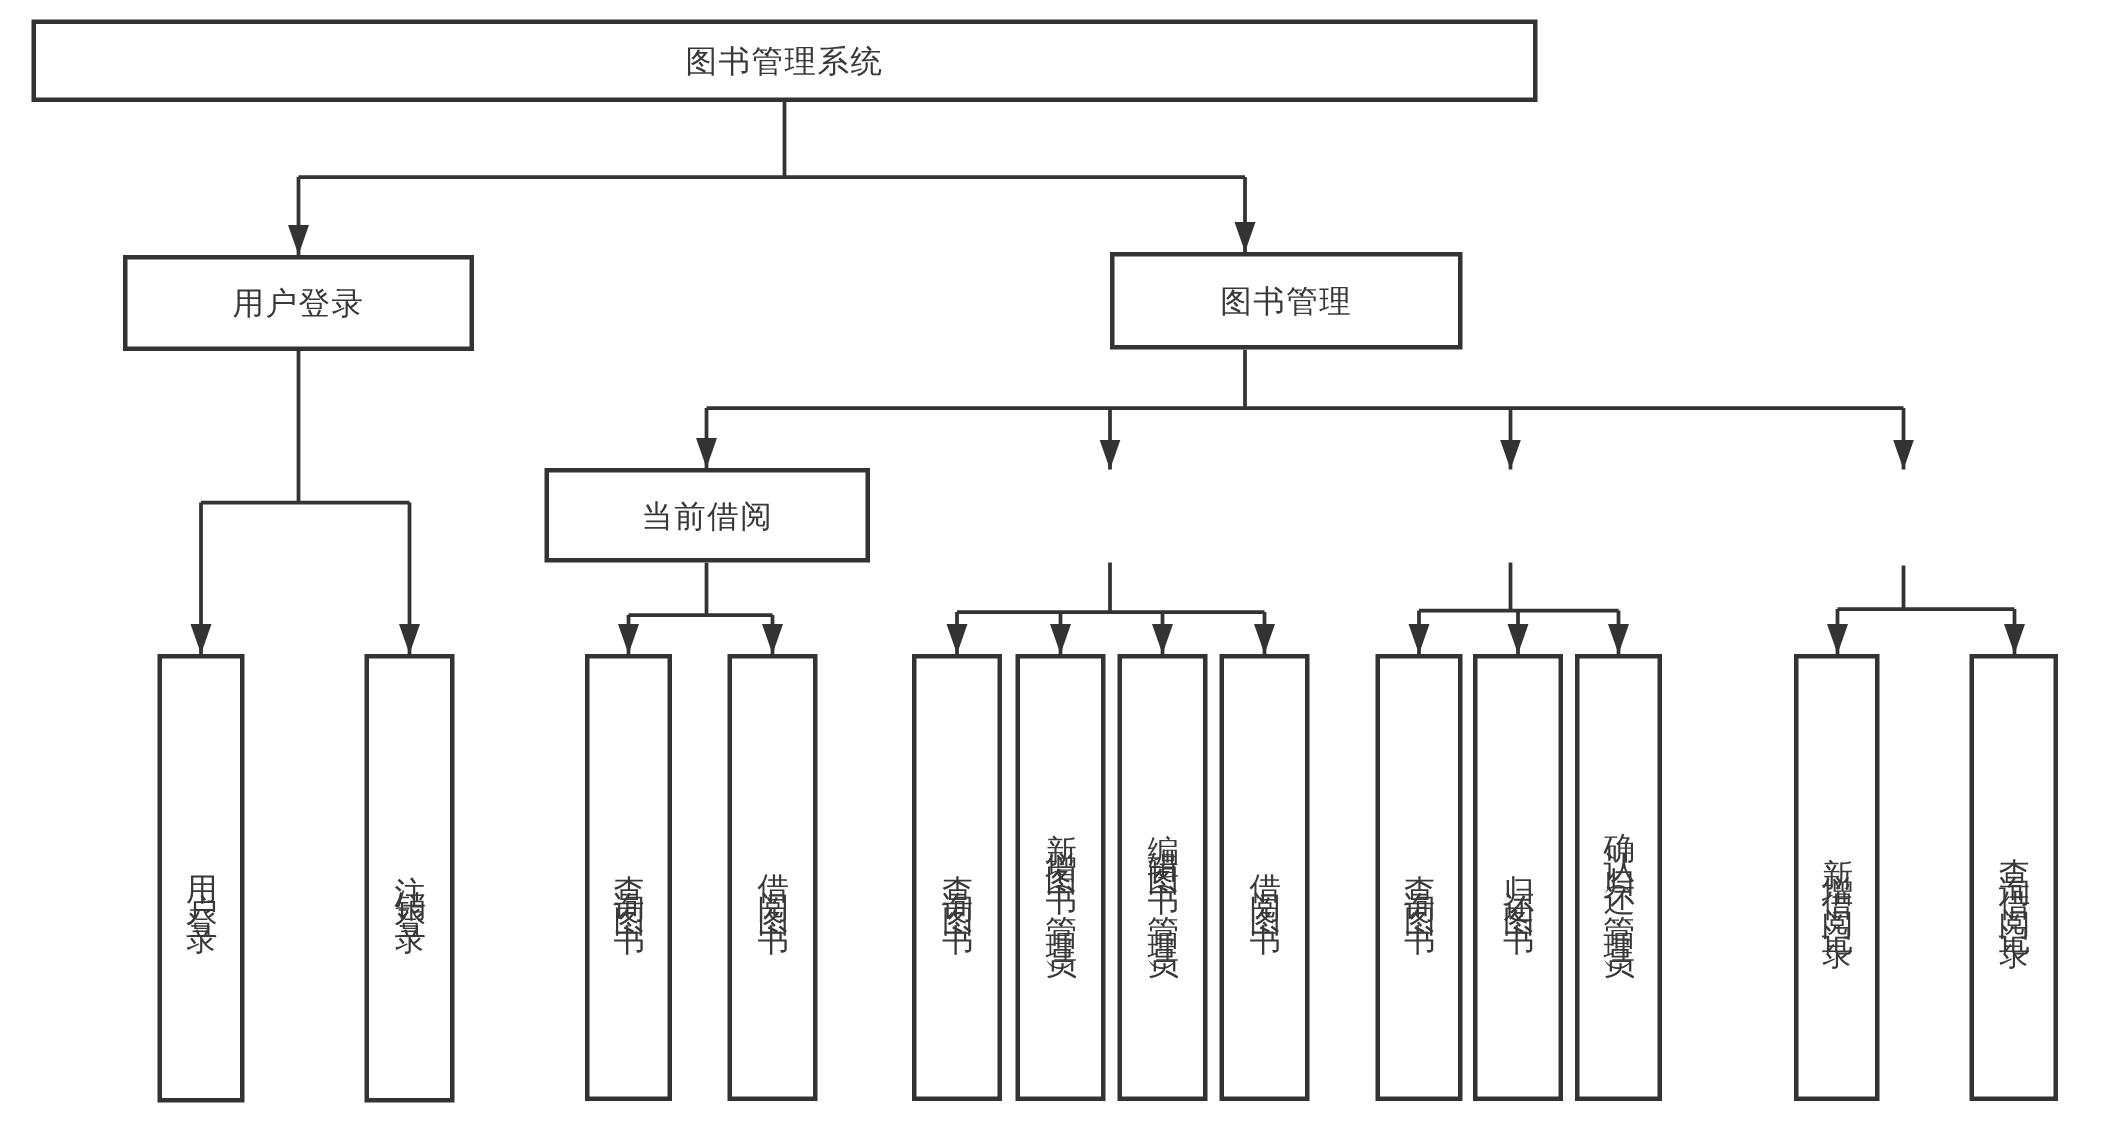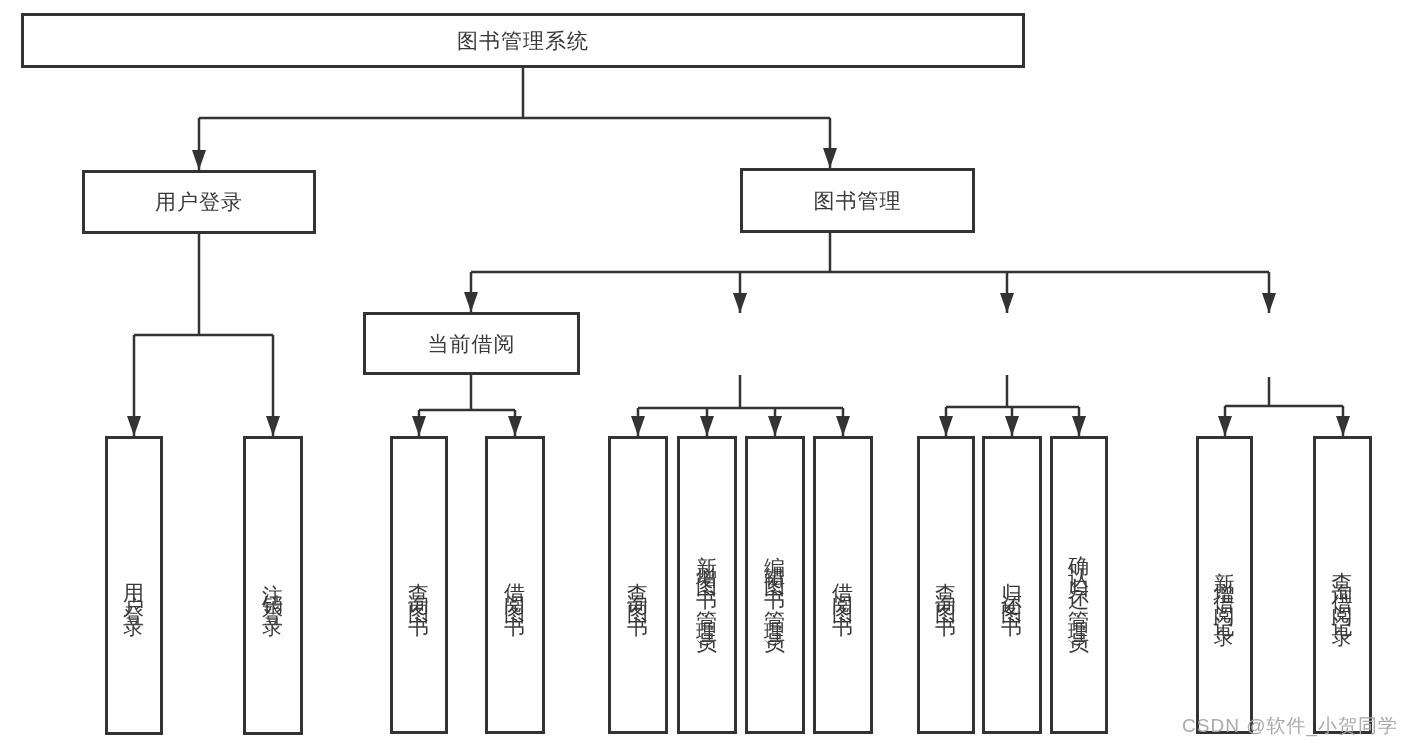--- a/index.html
+++ b/index.html
@@ -128,15 +128,14 @@
   <div class="node vbox" style="left:745px; top:436px; width:60px; height:298px;">编辑图书（管理员）</div>
   <div class="node vbox" style="left:813px; top:436px; width:60px; height:298px;">借阅图书</div>
 
   <div class="node vbox" style="left:917px; top:436px; width:58px; height:298px;">查询图书</div>
   <div class="node vbox" style="left:982px; top:436px; width:60px; height:298px;">归还图书</div>
   <div class="node vbox" style="left:1050px; top:436px; width:58px; height:298px;">确认归还（管理员）</div>
 
   <div class="node vbox" style="left:1196px; top:436px; width:57px; height:298px;">新增借阅记录</div>
   <div class="node vbox" style="left:1313px; top:436px; width:59px; height:298px;">查询借阅记录</div>
 
-  <div class="watermark">CSDN @软件_小贺同学</div>
 
 </div>
 
 </body></html>

